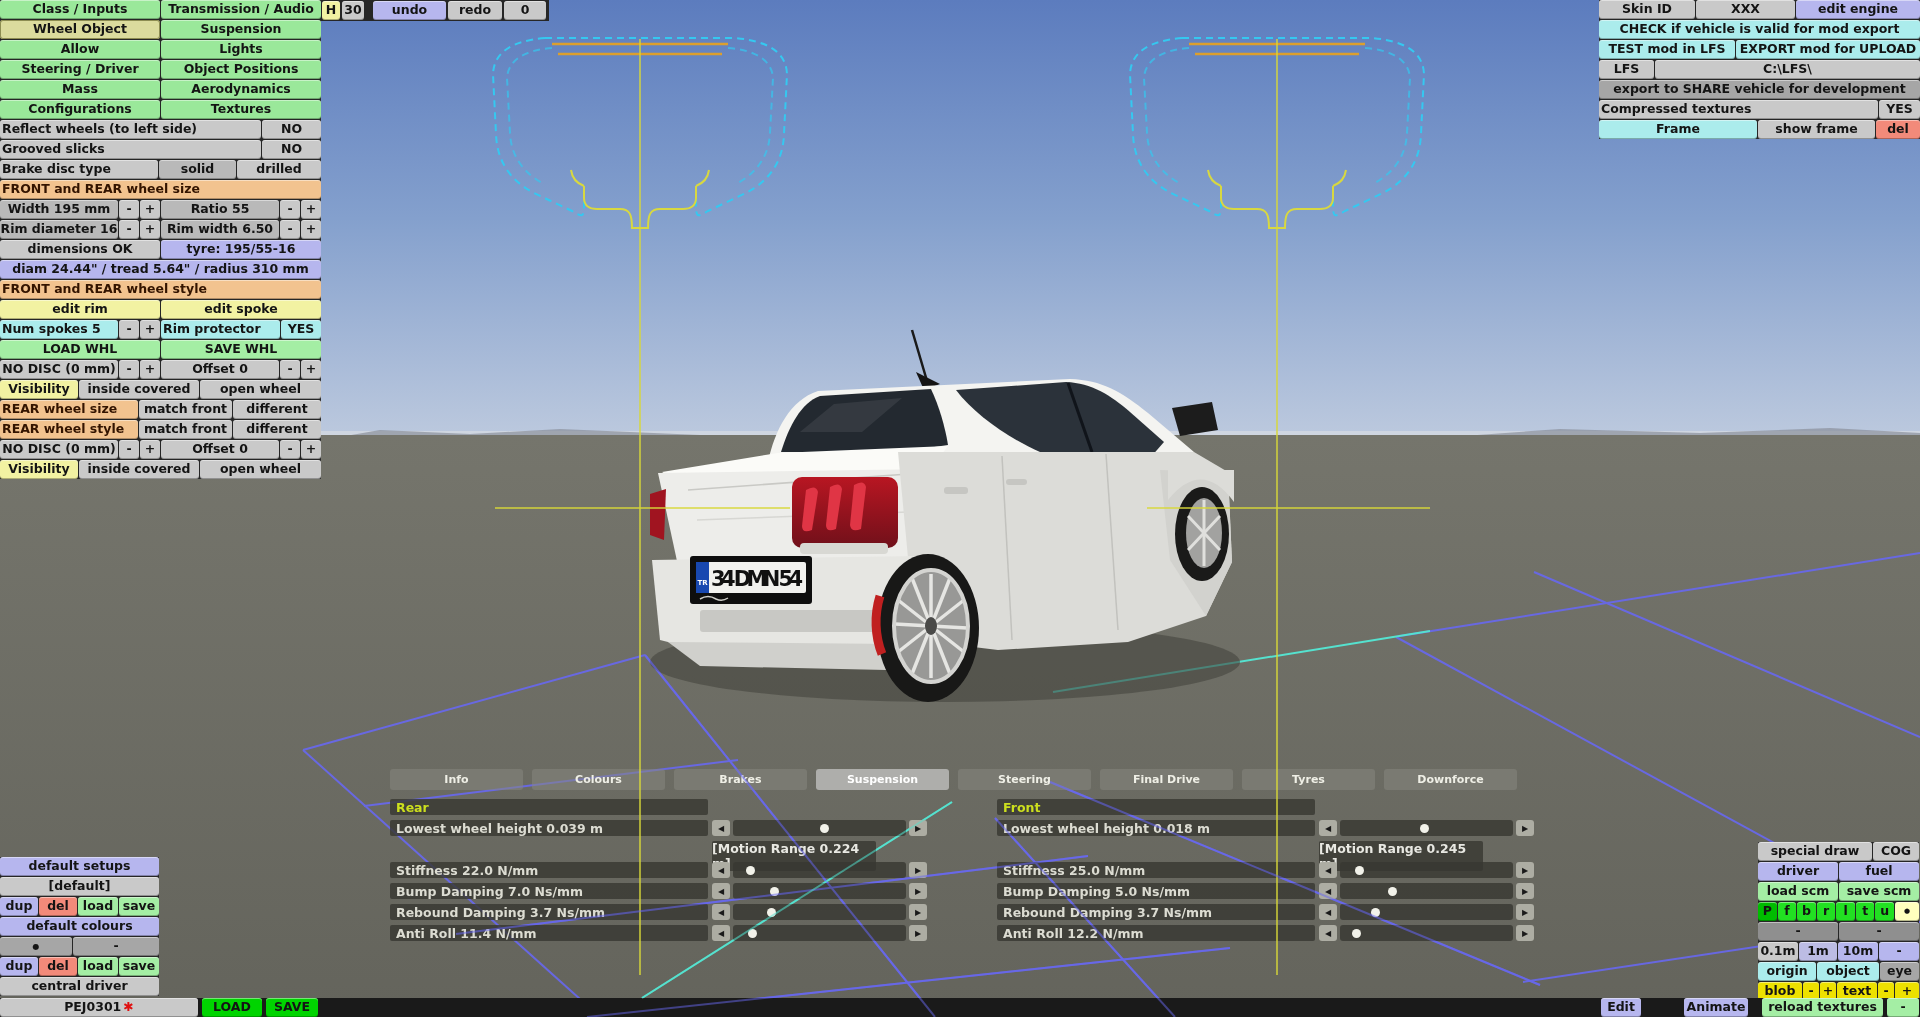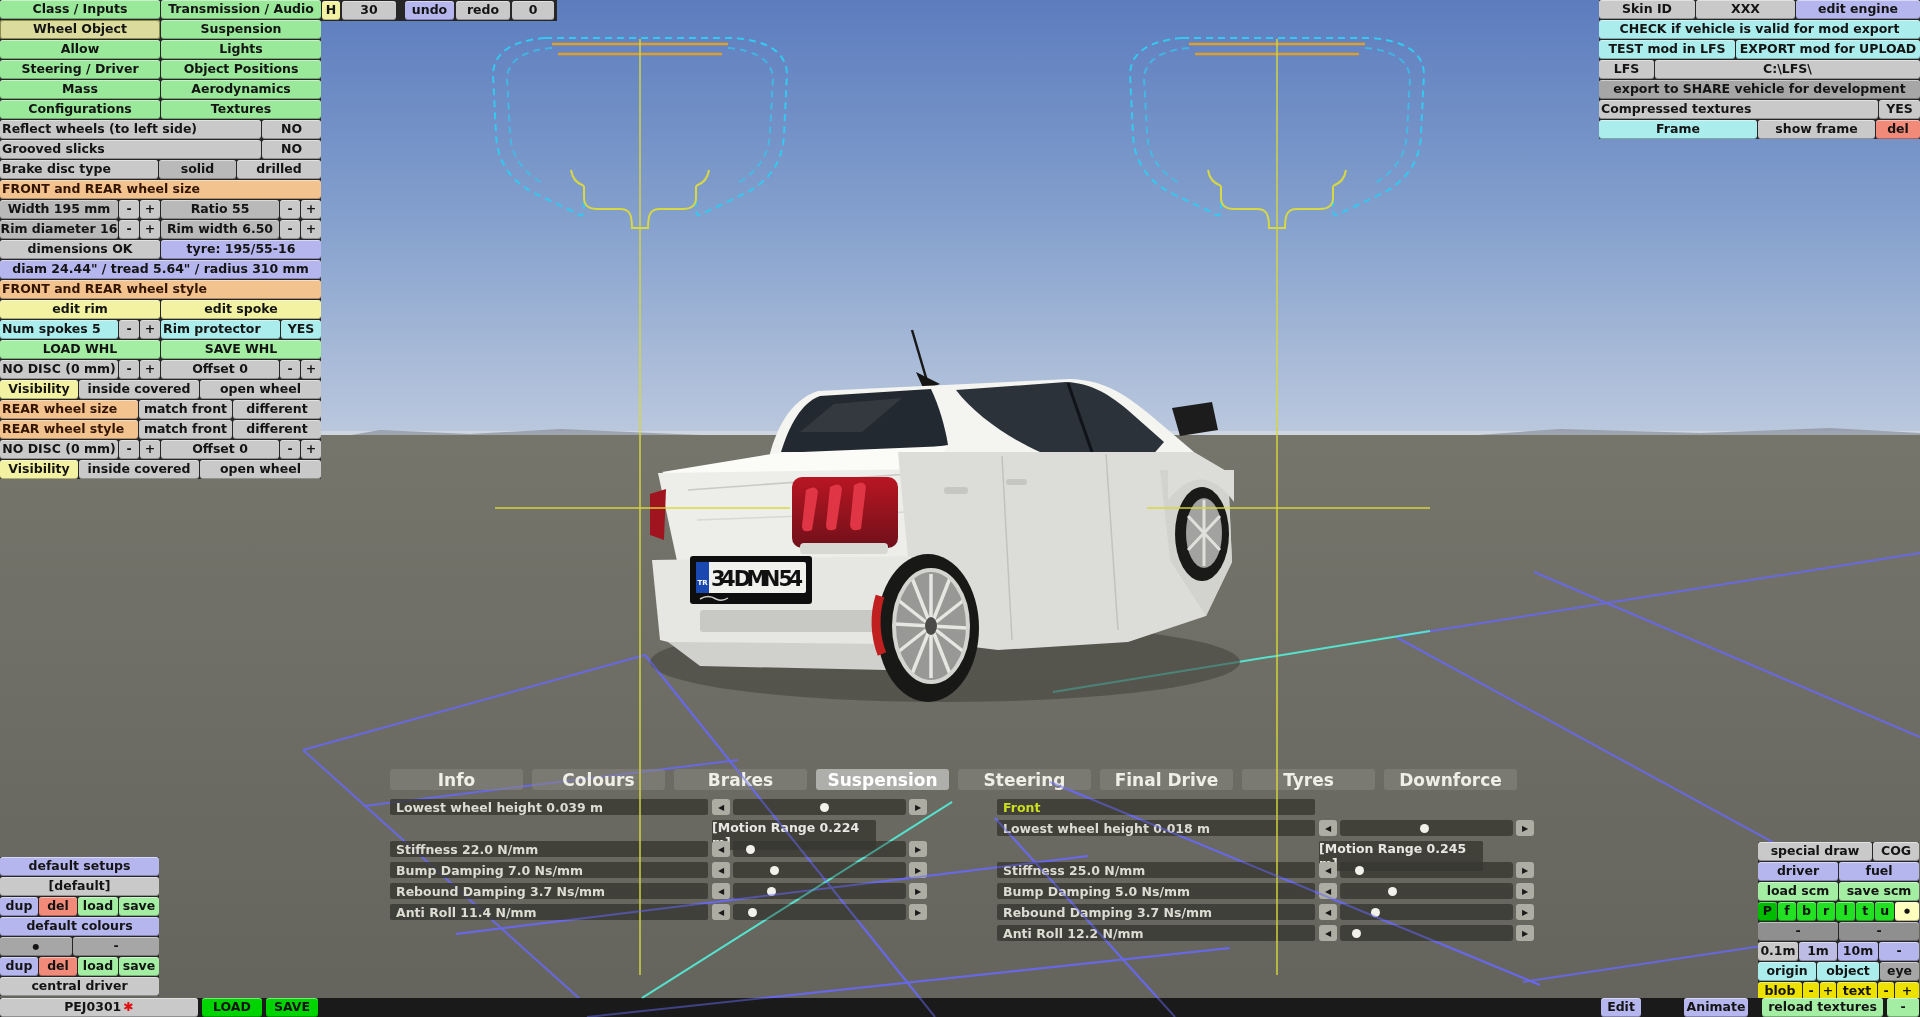--- a/index.html
+++ b/index.html
@@ -52,21 +52,21 @@
   .r-m{grid-template-columns:40px 38px 40px 1fr}
   .r-oo{grid-template-columns:58px 62px 1fr}
   .r-blob{grid-template-columns:44px 16px 16px 40px 16px 1fr}
   
   #topbar{position:absolute;left:321px;top:0;height:20px;background:#262626;
           display:flex;align-items:center;gap:2px;padding:0 3px 1px 1px;}
   #topbar .btn{height:19px}
   
   #tabs{position:absolute;left:390px;top:769px;display:flex;gap:9px;}
   .tab{width:133px;height:21px;display:flex;align-items:center;justify-content:center;
-       font-size:17px;color:#efefe6;background:rgba(135,135,128,.55);border-radius:3px;}
+       font-size:11px;color:#efefe6;background:rgba(135,135,128,.55);border-radius:3px;}
   .tab.sel{background:rgba(178,178,175,.95);color:#fff;}
   
   .susp{position:absolute;top:799px;width:537px;display:flex;flex-direction:column;gap:5px;}
   .srow{display:grid;grid-template-columns:318px 1fr;gap:4px;height:16px;}
   .sbar{background:rgba(56,56,50,.82);border-radius:2px;color:#dcdcd2;font-size:12.5px;
         display:flex;align-items:center;padding-left:6px;white-space:nowrap;}
   .shead{color:#ccdf1e;}
   .sctl{display:flex;gap:3px;align-items:stretch;}
   .sarrow{width:18px;background:#adada3;border-radius:3px;color:#1a1a1a;font-size:8px;
           display:flex;align-items:center;justify-content:center;}
@@ -353,23 +353,23 @@
     </div>
     <div class="row r-vis">
       <div class="btn c-yellow">Visibility</div>
       <div class="btn c-gray">inside covered</div>
       <div class="btn c-gray">open wheel</div>
     </div>
   </div>
 
   <div id="topbar">
     <div class="btn c-yellow" style="width:18px">H</div>
-    <div class="btn c-gray" style="width:54px">30</div>
+    <div class="btn c-gray" style="width:22px">30</div>
     <div style="width:5px"></div>
-    <div class="btn c-purple" style="width:49px">undo</div>
+    <div class="btn c-purple" style="width:73px">undo</div>
     <div class="btn c-gray" style="width:54px">redo</div>
     <div class="btn c-gray" style="width:42px">0</div>
   </div>
 
   <div class="panel" style="right:0;top:0;width:321px;">
     <div class="row r-skin">
       <div class="btn c-gray">Skin ID</div>
       <div class="btn c-gray">XXX</div>
       <div class="btn c-purple">edit engine</div>
     </div>
@@ -403,20 +403,24 @@
     <div class="tab">Colours</div>
     <div class="tab">Brakes</div>
     <div class="tab sel">Suspension</div>
     <div class="tab">Steering</div>
     <div class="tab">Final Drive</div>
     <div class="tab">Tyres</div>
     <div class="tab">Downforce</div>
   </div>
 
   <div class="susp" style="left:390px;">
+    <div class="srow">
+        <div class="sbar shead">Rear</div>
+        <div></div>
+      </div>
     <div class="srow">
       <div class="sbar">Lowest wheel height 0.039 m</div>
       <div class="sctl">
         <div class="sarrow">◀</div>
         <div class="strack">
             <span class="sdot" style="left: calc(53% - 4.9px);"></span>
           </div>
         <div class="sarrow">▶</div>
       </div>
     </div>

